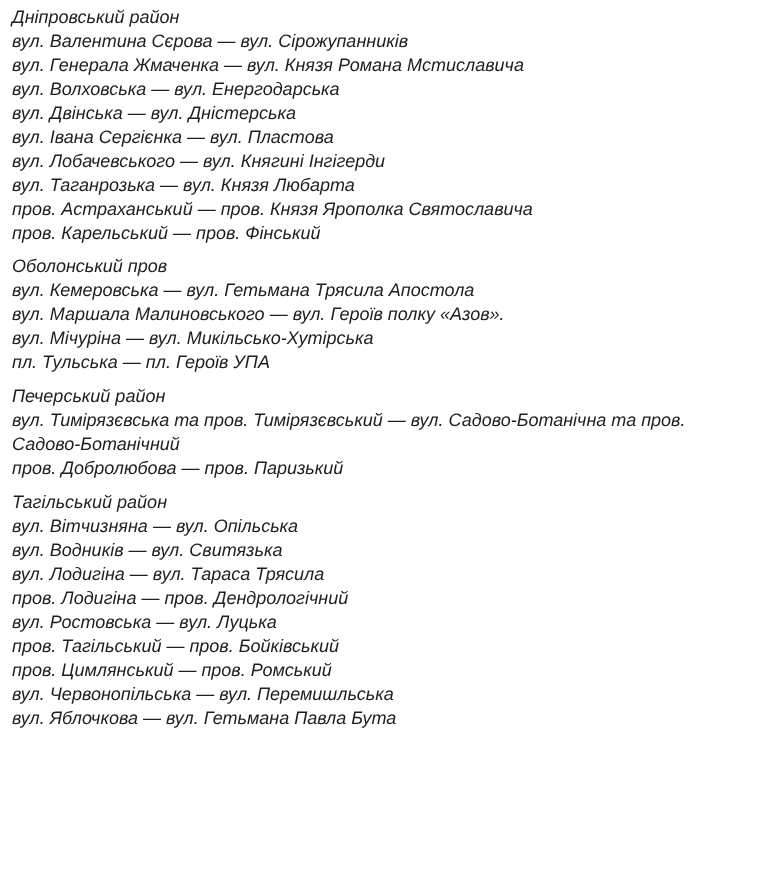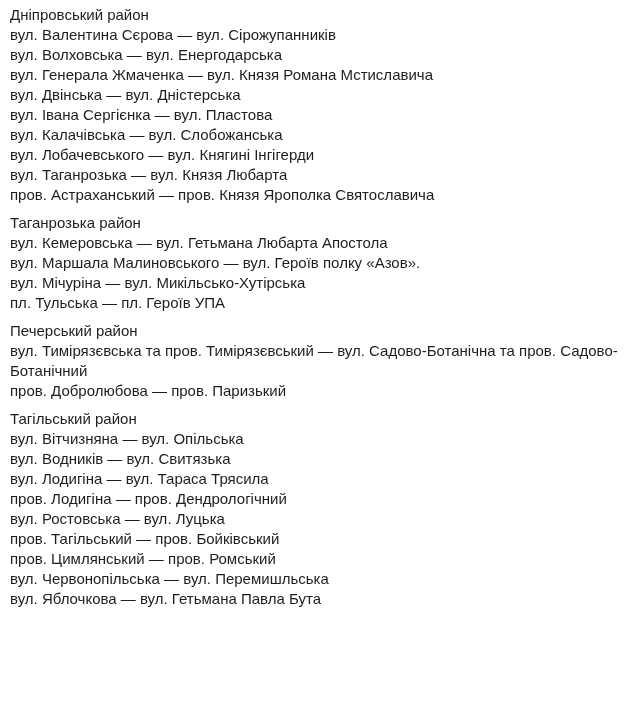--- a/index.html
+++ b/index.html
@@ -23,41 +23,42 @@
   }
   .section {
     margin: 0 0 8px 0;
   }
   .section:last-child {
     margin-bottom: 0;
   }
   .line {
     white-space: normal;
     word-wrap: break-word;
+    font-style: italic;
   }
 </style>
 </head>
 <body>
 
 <div class="post-body">
     <div class="section">
       <div class="line">Дніпровський район</div>
       <div class="line">вул. Валентина Сєрова — вул. Сірожупанників</div>
+      <div class="line">вул. Генерала Жмаченка — вул. Князя Романа Мстиславича</div>
       <div class="line">вул. Волховська — вул. Енергодарська</div>
-      <div class="line">вул. Генерала Жмаченка — вул. Князя Романа Мстиславича</div>
       <div class="line">вул. Двінська — вул. Дністерська</div>
       <div class="line">вул. Івана Сергієнка — вул. Пластова</div>
-      <div class="line">вул. Калачівська — вул. Слобожанська</div>
       <div class="line">вул. Лобачевського — вул. Княгині Інгігерди</div>
       <div class="line">вул. Таганрозька — вул. Князя Любарта</div>
       <div class="line">пров. Астраханський — пров. Князя Ярополка Святославича</div>
+      <div class="line">пров. Карельський — пров. Фінський</div>
     </div>
     <div class="section">
-      <div class="line">Таганрозька район</div>
-      <div class="line">вул. Кемеровська — вул. Гетьмана Любарта Апостола</div>
+      <div class="line">Оболонський пров</div>
+      <div class="line">вул. Кемеровська — вул. Гетьмана Трясила Апостола</div>
       <div class="line">вул. Маршала Малиновського — вул. Героїв полку «Азов».</div>
       <div class="line">вул. Мічуріна — вул. Микільсько-Хутірська</div>
       <div class="line">пл. Тульська — пл. Героїв УПА</div>
     </div>
     <div class="section">
       <div class="line">Печерський район</div>
       <div class="line">вул. Тимірязєвська та пров. Тимірязєвський — вул. Садово-Ботанічна та пров. Садово-Ботанічний</div>
       <div class="line">пров. Добролюбова — пров. Паризький</div>
     </div>
     <div class="section">

